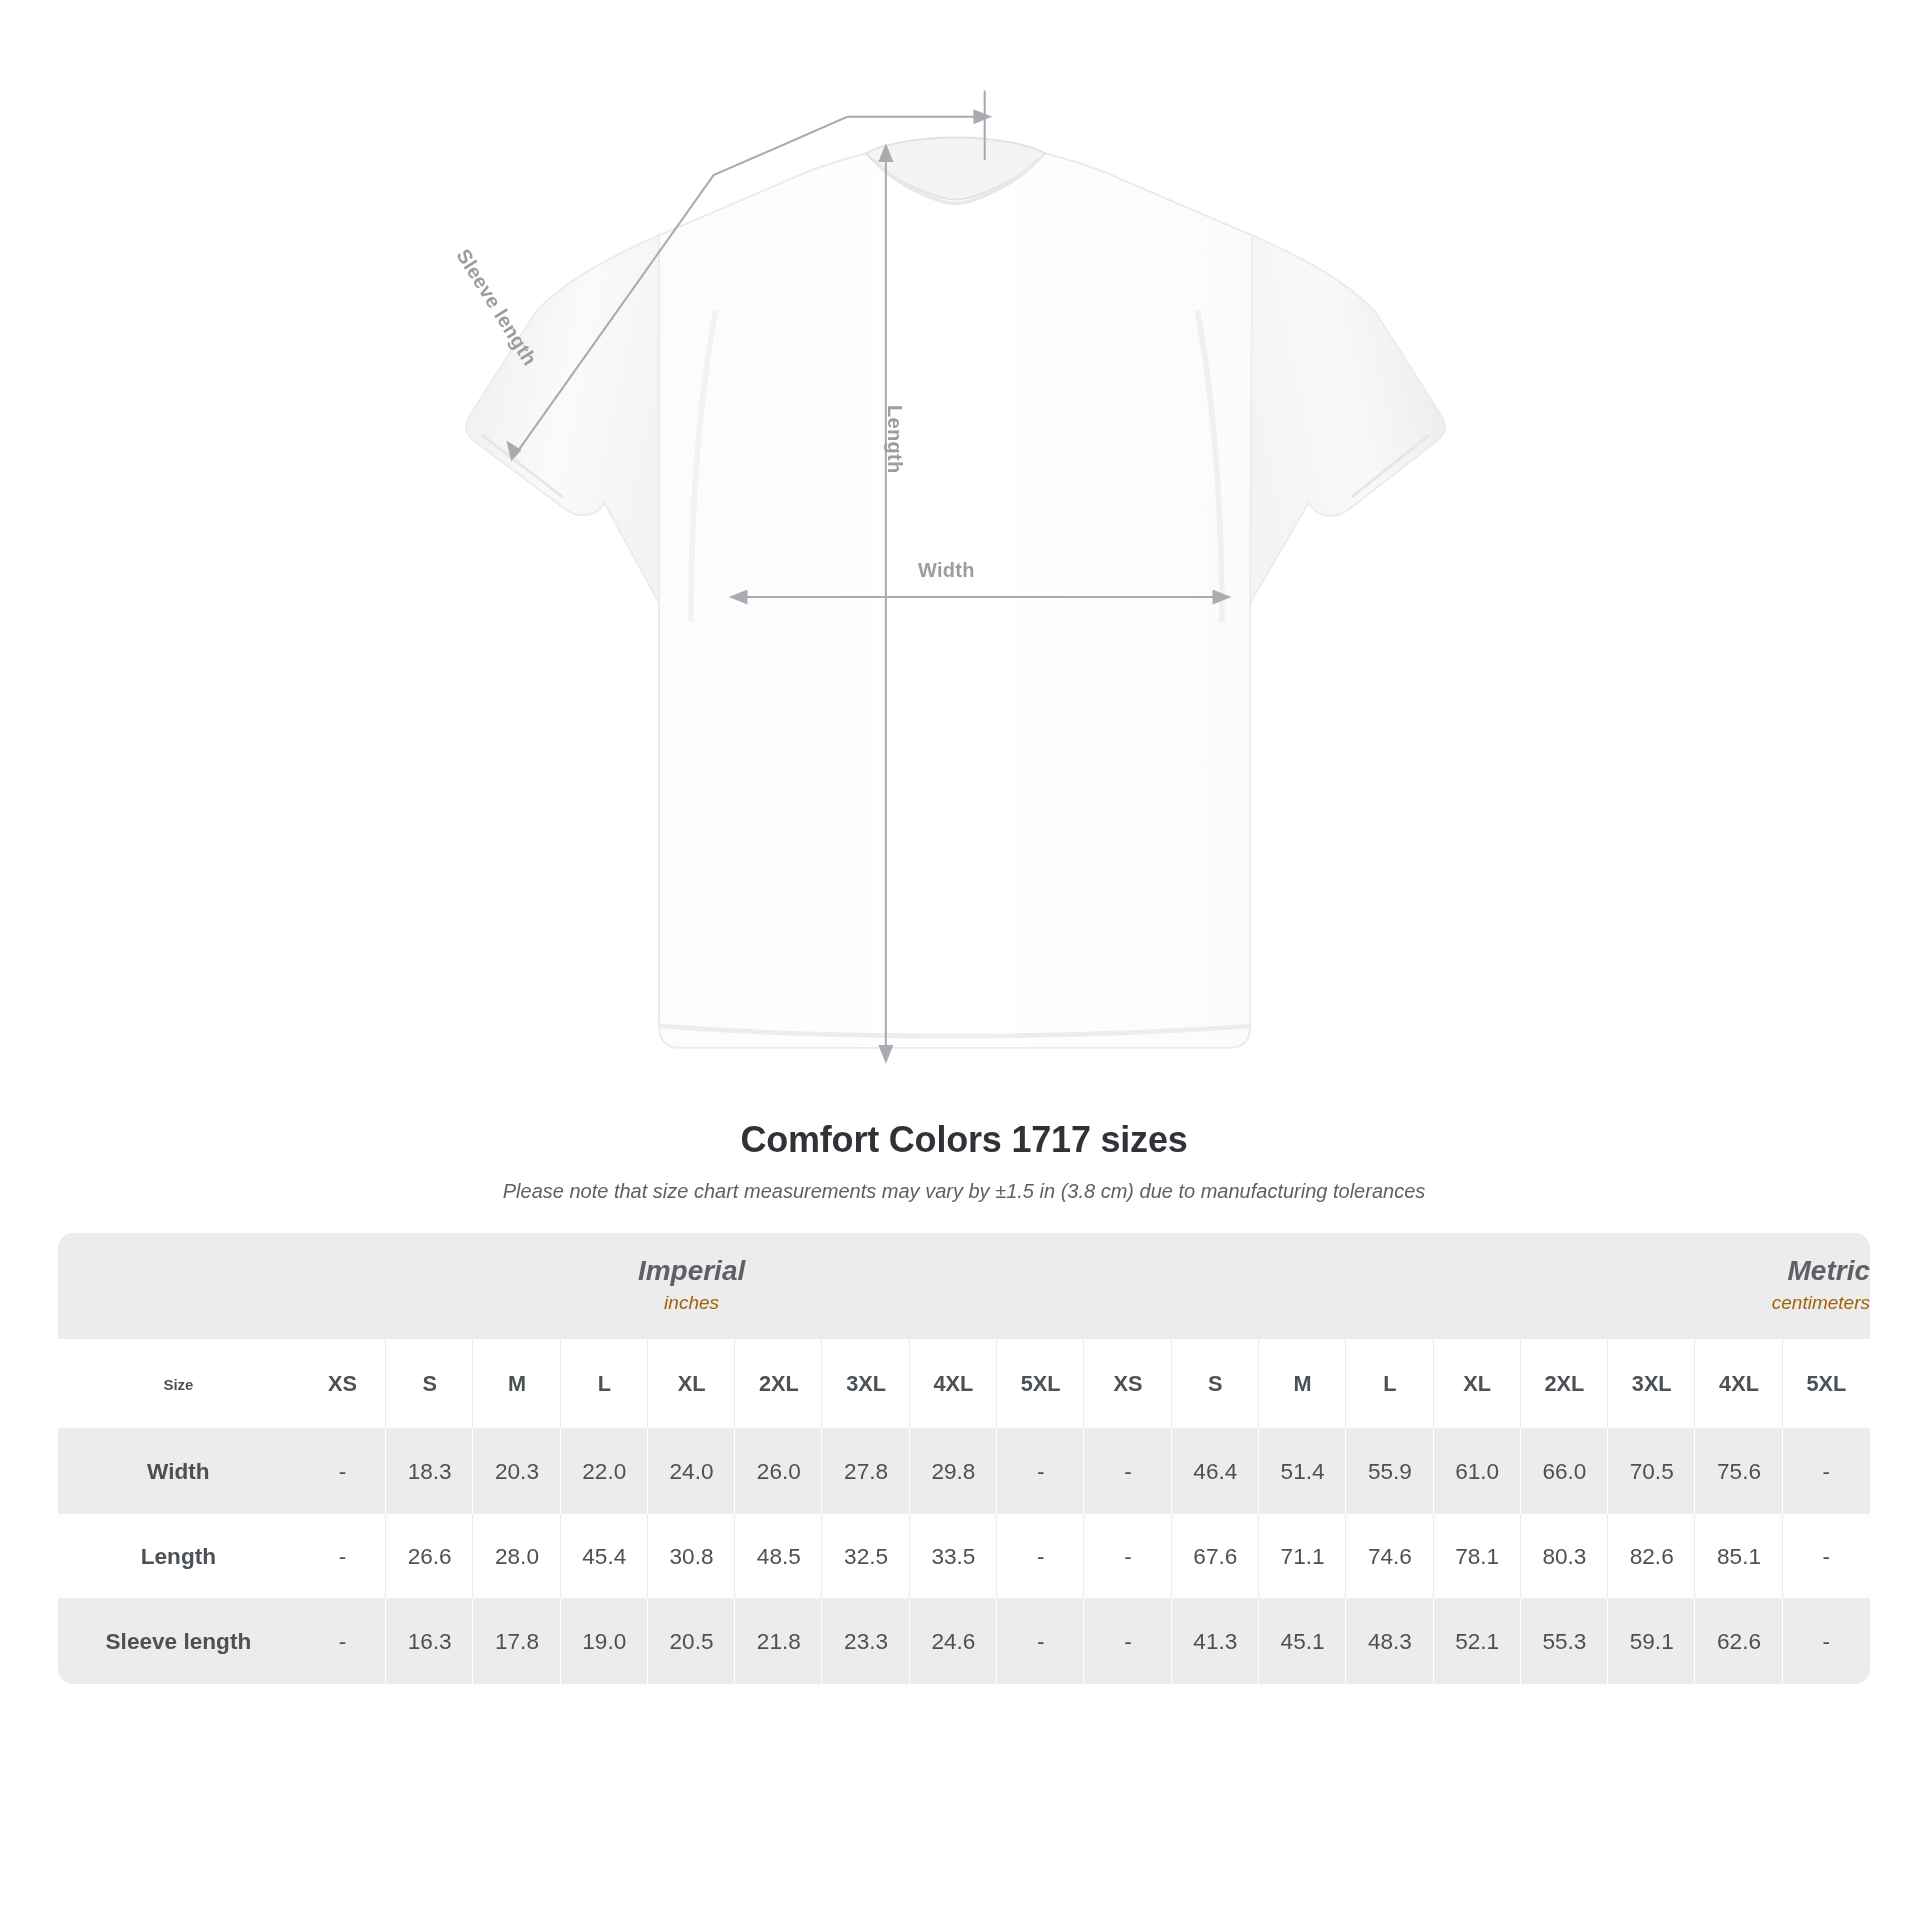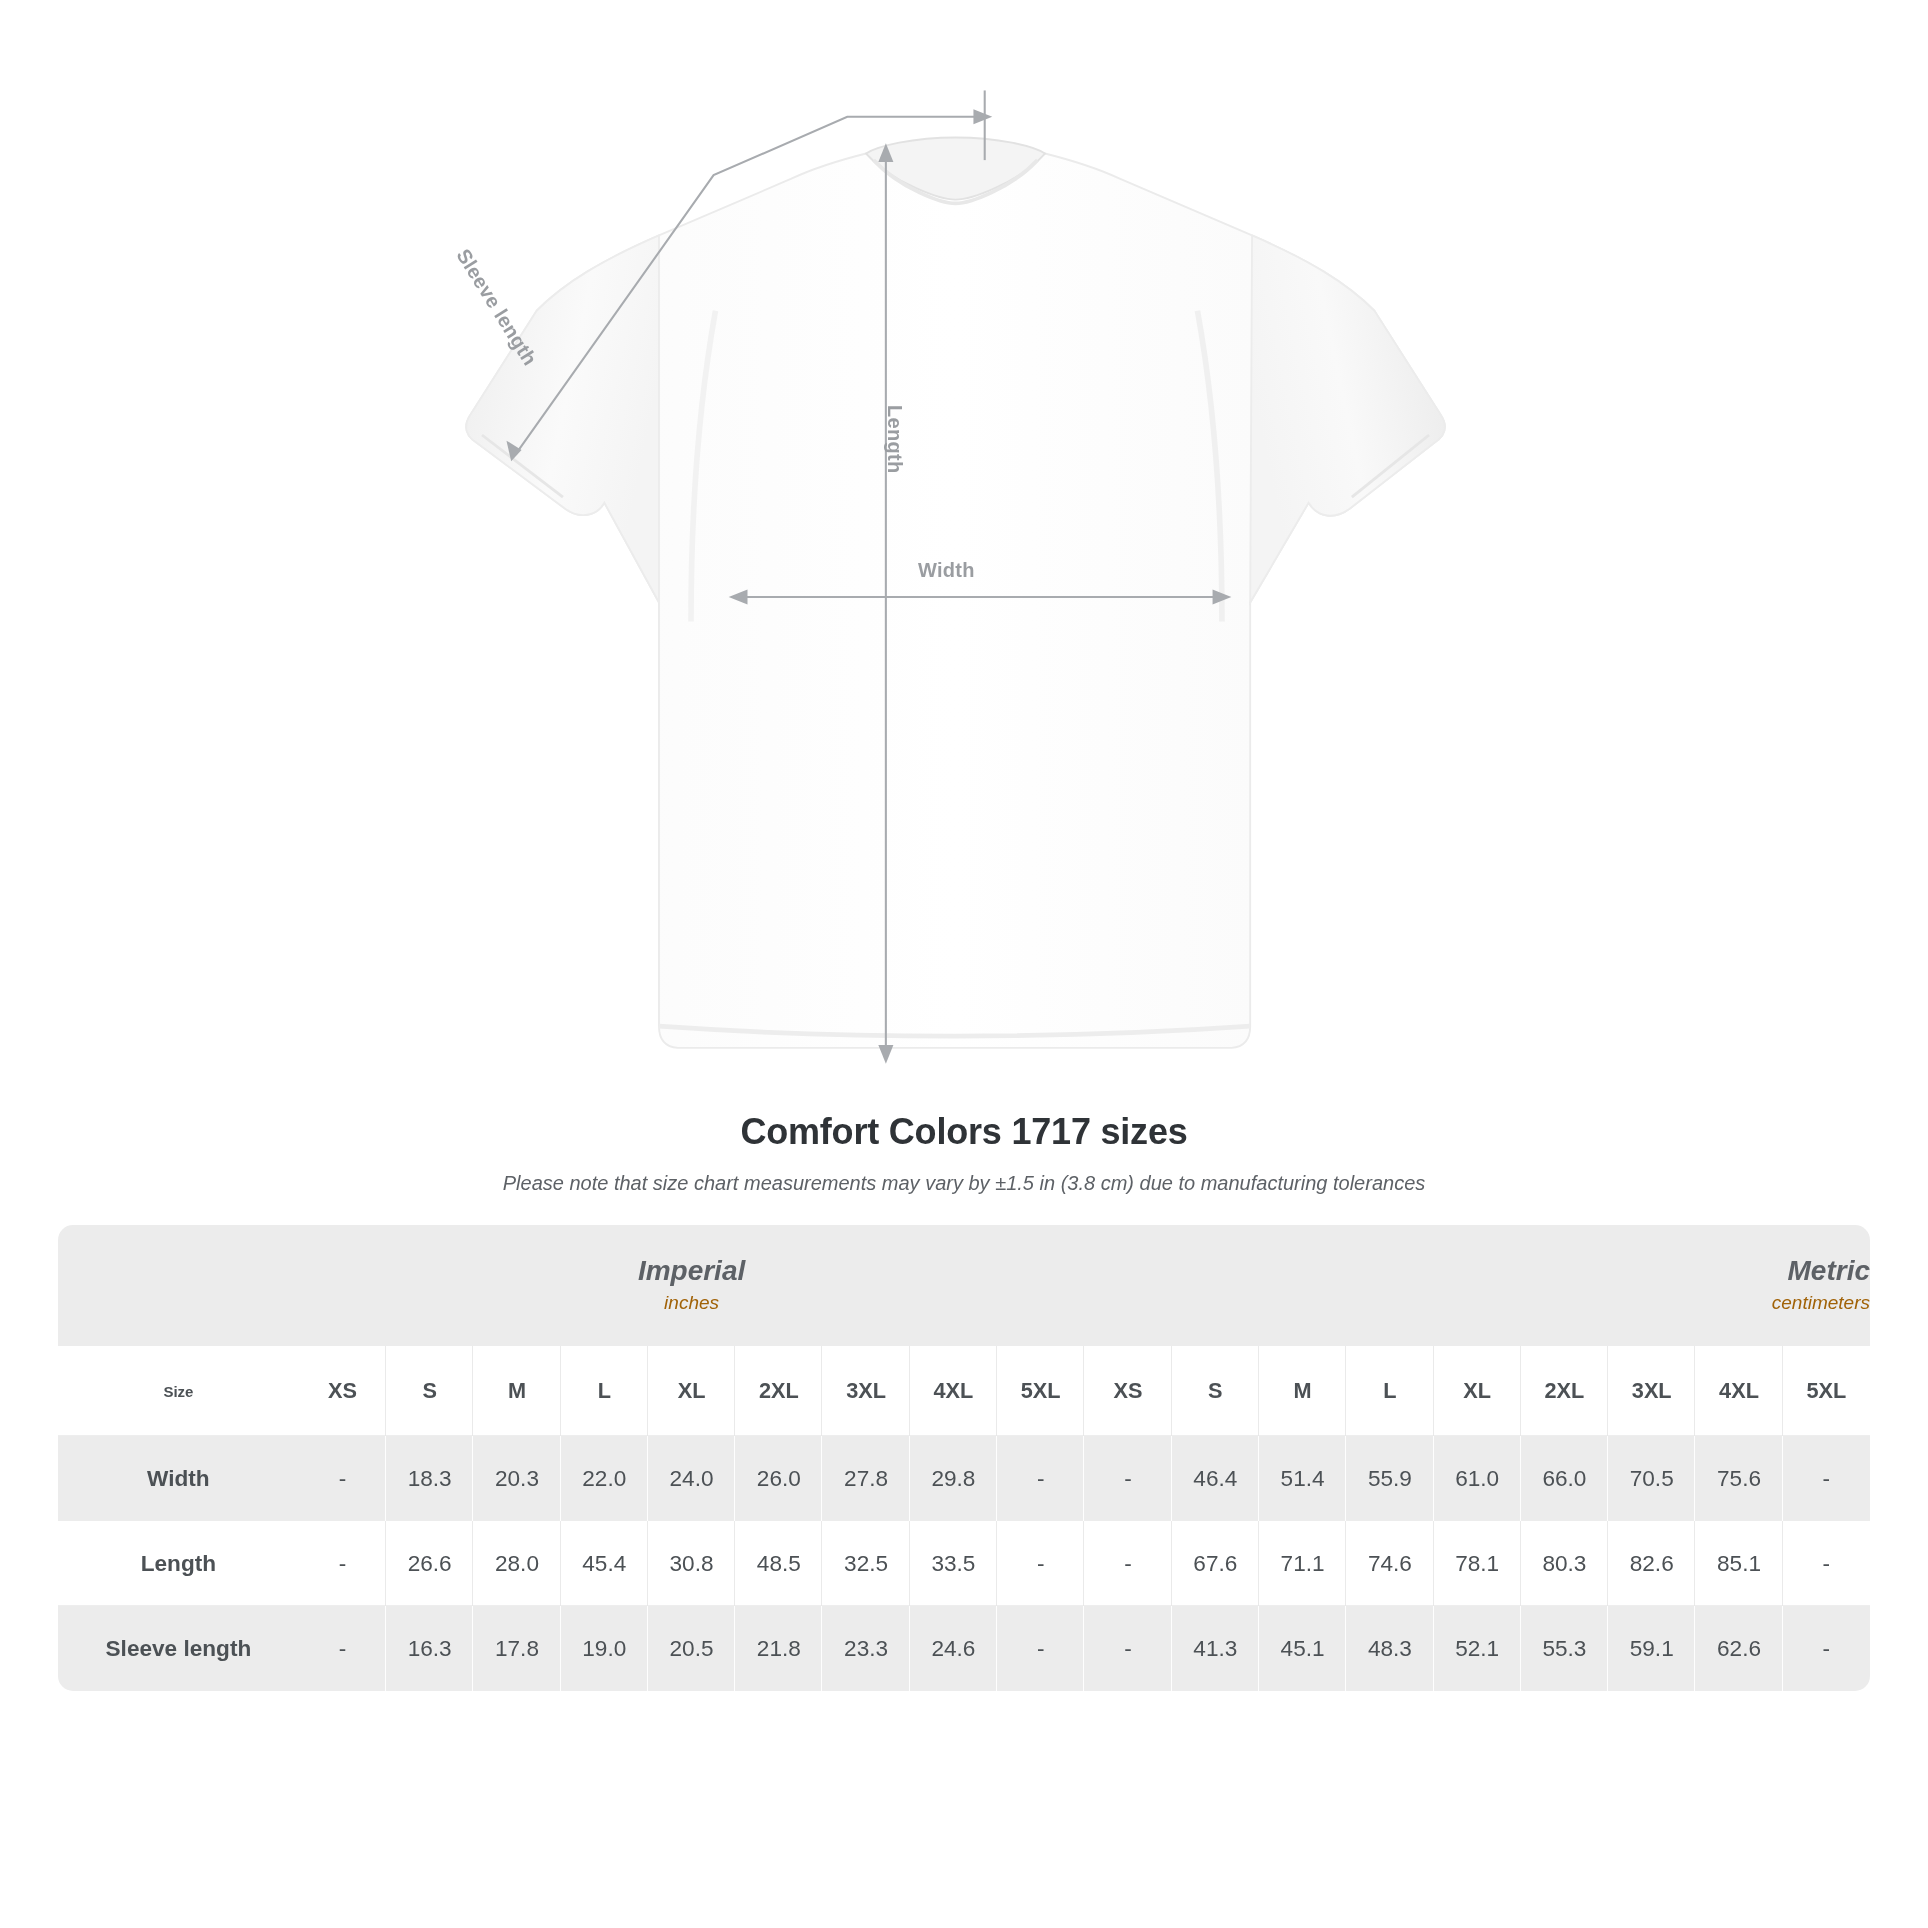--- a/index.html
+++ b/index.html
@@ -48,21 +48,21 @@
   #label-sleeve {
     left: 471px;
     top: 245px;
     transform: rotate(58deg);
     transform-origin: left top;
   }
 
   
   #title-block {
     text-align: center;
-    margin-top: 0;
+    margin-top: 8px;
   }
   #chart-title {
     font-size: 36px;
     font-weight: bold;
     color: #2f3337;
     margin: 0;
     letter-spacing: -0.2px;
   }
   #chart-note {
     font-size: 20px;
@@ -83,21 +83,21 @@
   }
   td, th {
     border: 0;
     padding: 0;
     text-align: center;
     vertical-align: middle;
     font-weight: normal;
   }
   .unit-row td {
     background: #ececec;
-    height: 121px;
+    height: 106px;
   }
   .unit-row td.tl { border-top-left-radius: 15px; }
   .unit-row td.tr { border-top-right-radius: 15px; text-align: right; }
   .unit-system {
     font-size: 28px;
     font-style: italic;
     font-weight: bold;
     color: #5d6166;
     line-height: 1.25;
   }

